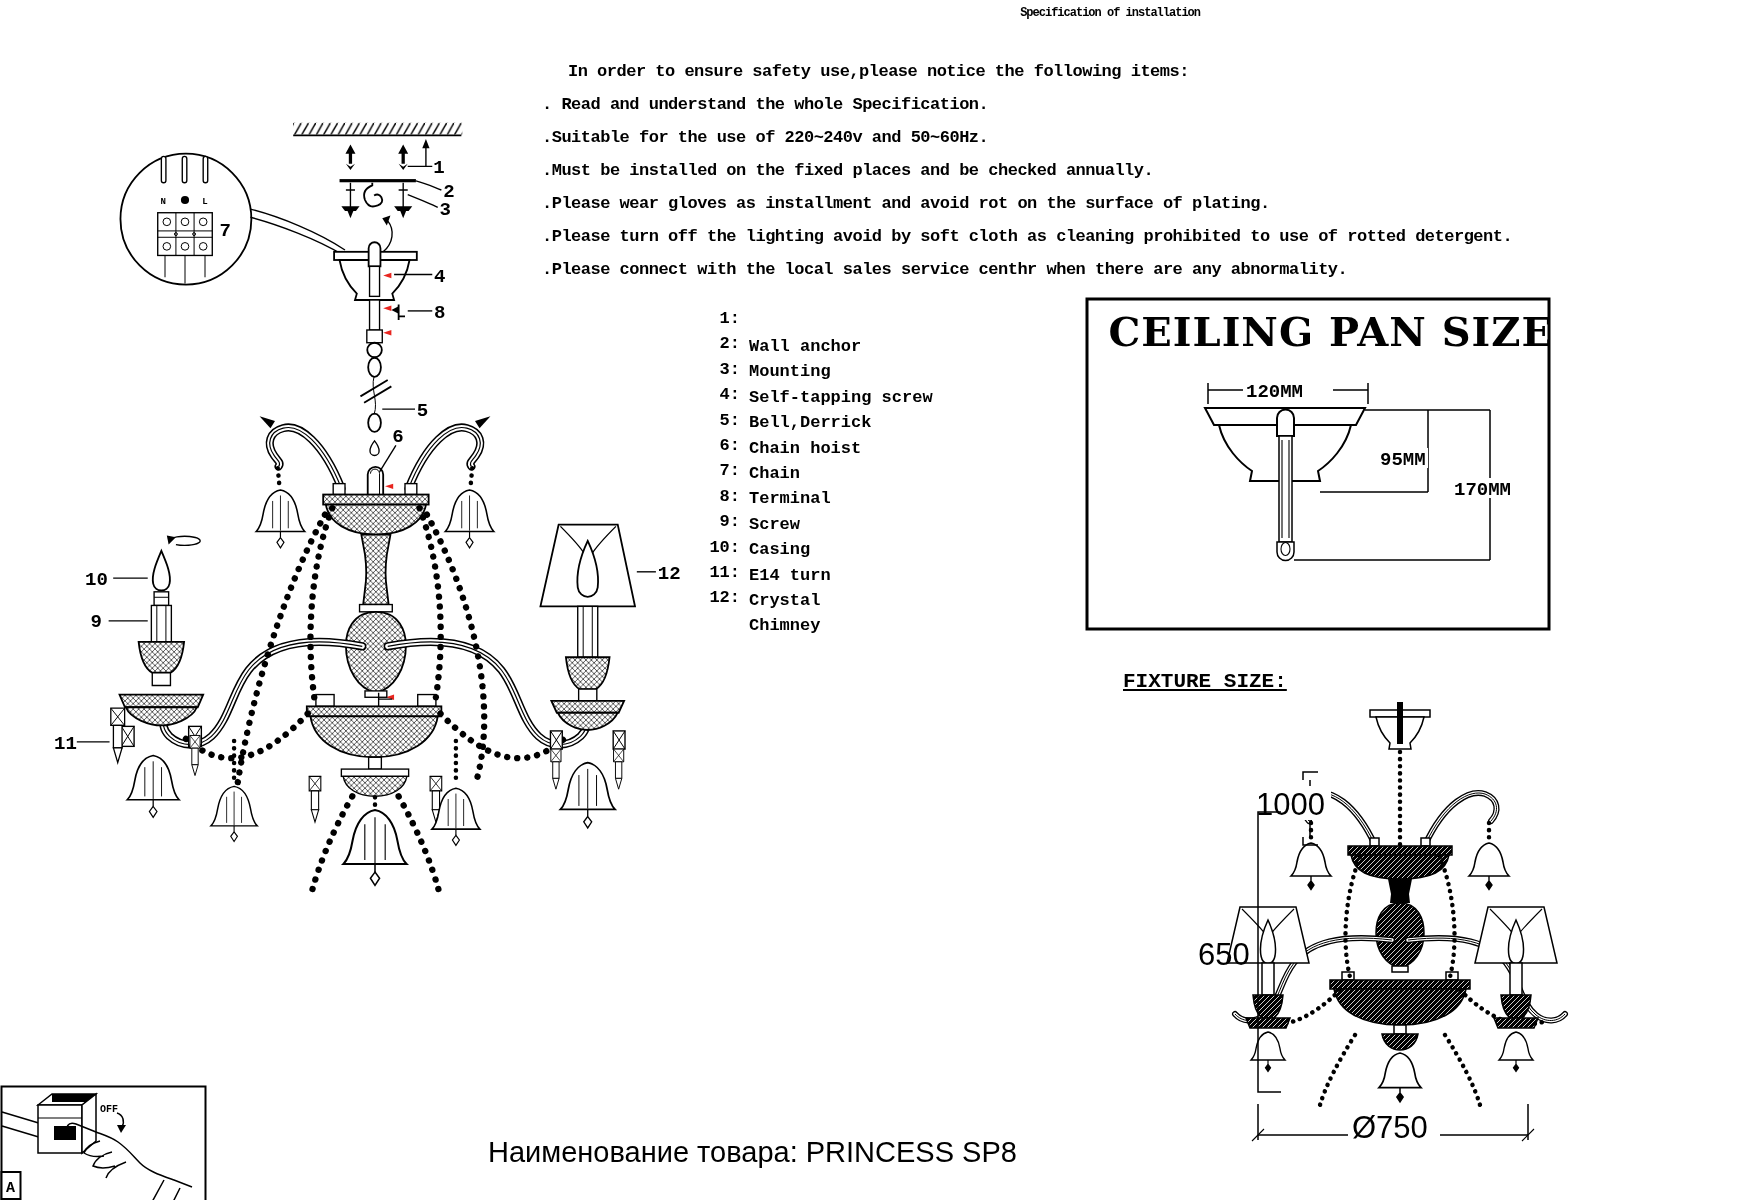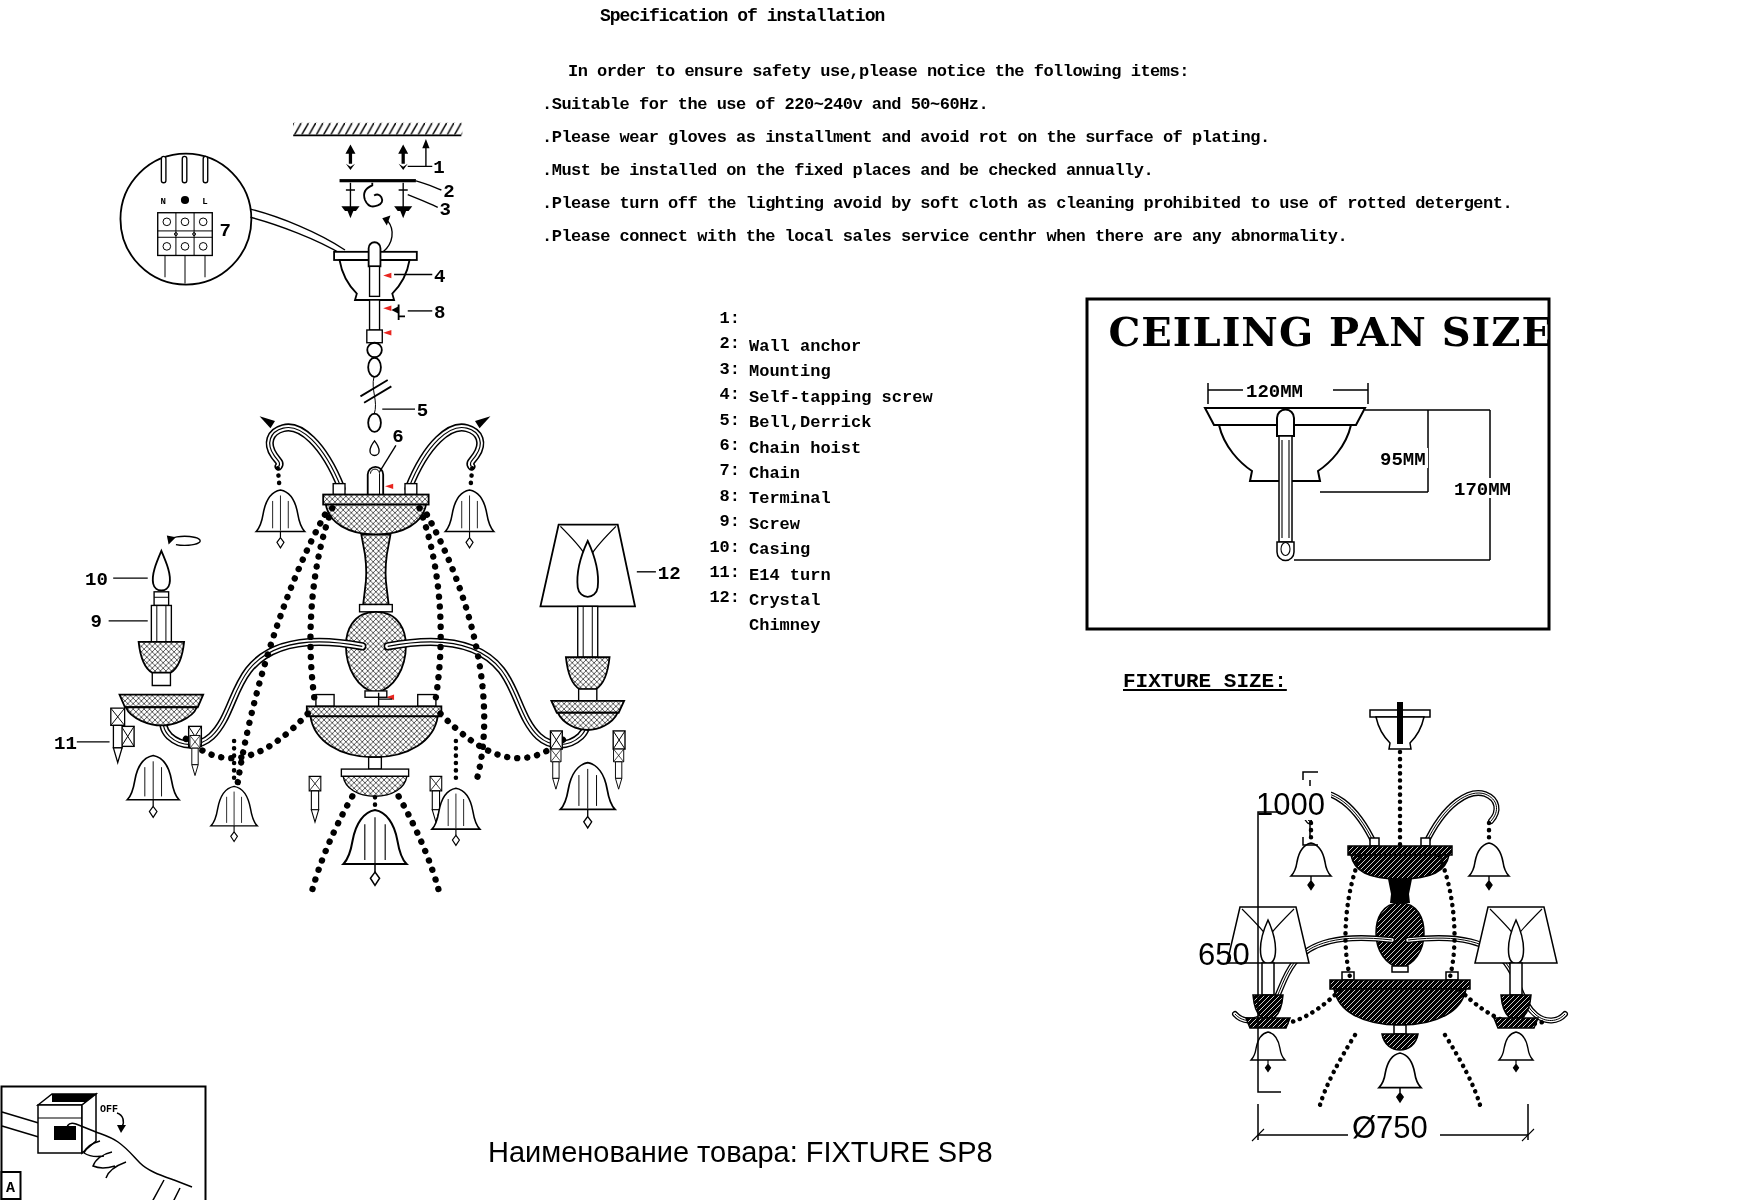--- a/index.html
+++ b/index.html
@@ -2,21 +2,21 @@
 <html><head>
 <meta charset="utf-8">
 <style>
   html,body{margin:0;padding:0;background:#fff;}
   body{width:1740px;height:1200px;position:relative;overflow:hidden;
        font-family:"Liberation Mono", monospace;color:#000;}
   .abs{position:absolute;}
   .tw{font-family:"Liberation Mono", monospace;font-weight:bold;}
   .sans{font-family:"Liberation Sans", sans-serif;}
   
-  #doc-title{left:600px;top:6px;width:600px;text-align:left;font-size:18px;letter-spacing:-1px;}
+  #doc-title{left:600px;top:6px;width:600px;text-align:right;font-size:12px;letter-spacing:-1px;}
   #safety{left:542px;top:55px;font-size:17px;letter-spacing:-0.5px;}
   #safety .line{height:33px;line-height:33px;white-space:pre;font-family:Liberation Mono, monospace;}
   #safety .intro{margin-left:26px;}
   #parts{left:700px;top:306px;font-size:17px;}
   #parts .prow{height:25.4px;line-height:25.4px;display:flex;}
   #parts .pnum{width:40px;text-align:right;}
   #parts .pname{margin-left:9px;white-space:pre;margin-top:28px;}
   #fixture-label{left:1123px;top:670px;font-size:21px;letter-spacing:0px;text-decoration:underline;}
   #footer-line{left:488px;top:1136px;font-size:29px;}
   
@@ -48,23 +48,24 @@
   .mmtxt{font-family:"Liberation Mono",monospace;font-weight:bold;font-size:19px;fill:#000;}
 </style>
 </head>
 <body>
 
 <div id="doc-title" class="abs tw">Specification of installation</div>
 
 <div id="safety" class="abs tw">
   <div class="line intro">In order to ensure safety use,please notice the following items:</div>
   <div id="safety-items">
+      <div class="line">. Read and understand the whole Specification.</div>
       <div class="line">.Suitable for the use of 220~240v and 50~60Hz.</div>
+      <div class="line">.Must be installed on the fixed places and be checked annually.</div>
       <div class="line">.Please wear gloves as installment and avoid rot on the surface of plating.</div>
-      <div class="line">.Must be installed on the fixed places and be checked annually.</div>
       <div class="line">.Please turn off the lighting avoid by soft cloth as cleaning prohibited to use of rotted detergent.</div>
       <div class="line">.Please connect with the local sales service centhr when there are any abnormality.</div>
     </div>
 </div>
 
 <div id="parts" class="abs tw">
     <div class="prow">
       <span class="pnum">1:</span>
       <span class="pname">Wall anchor</span>
     </div>
@@ -111,21 +112,21 @@
     <div class="prow">
       <span class="pnum">12:</span>
       <span class="pname">Chimney</span>
     </div>
   </div>
 
 <div id="fixture-label" class="abs tw">FIXTURE SIZE:</div>
 
 <div id="pan-box-title" class="abs">CEILING PAN SIZE</div>
 
-<div id="footer-line" class="abs sans">Наименование товара: FIXTURE SP8</div>
+<div id="footer-line" class="abs sans">Наименование товара: PRINCESS SP8</div>
 
 <svg class="abs" style="left:0;top:90px" width="710" height="900" viewBox="0 90 710 990">
   <defs>
     <pattern id="mesh" patternUnits="userSpaceOnUse" width="6" height="6">
       <rect width="6" height="6" fill="#fff"></rect>
       <path d="M0,6 L6,0 M0,0 L6,6" stroke="#000" stroke-width="0.7"></path>
     </pattern>
     <pattern id="hatch" patternUnits="userSpaceOnUse" width="8" height="14">
       <path d="M0,14 L8,0" stroke="#000" stroke-width="1.6"></path>
     </pattern>

